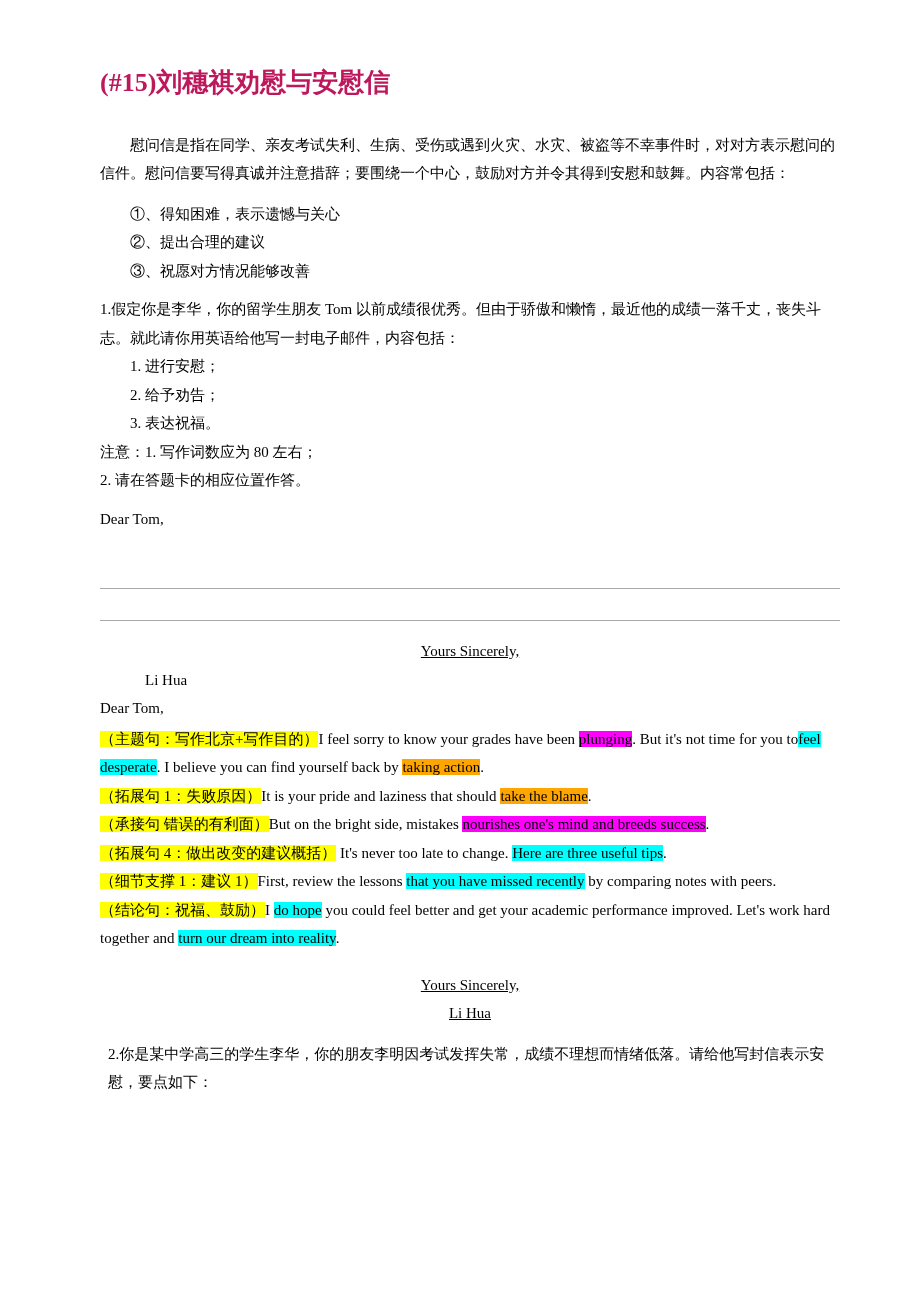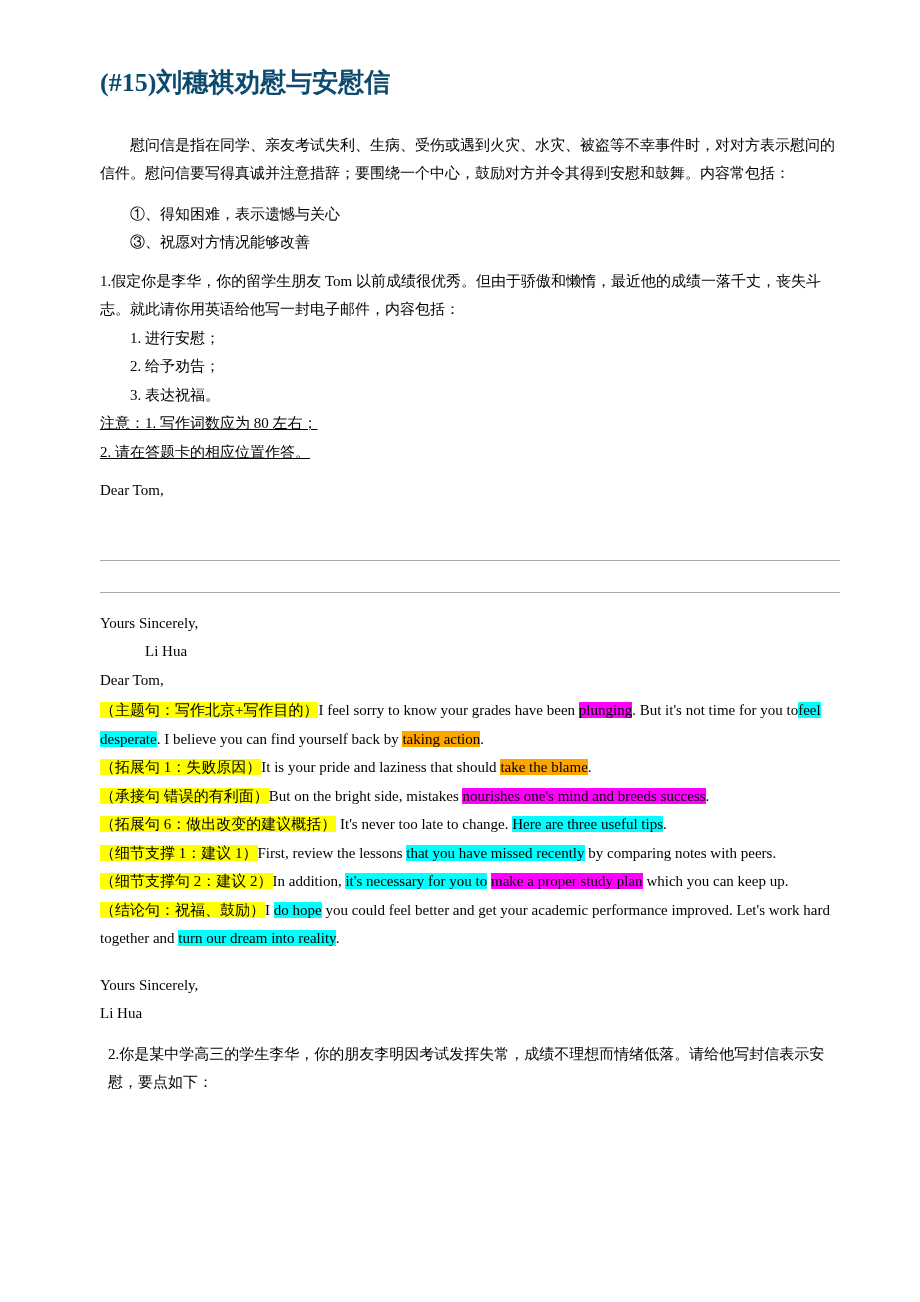--- a/index.html
+++ b/index.html
@@ -13,56 +13,56 @@
       font-size: 15px;
       color: #000000;
       width: 920px;
       min-height: 1302px;
       padding: 60px 80px 60px 100px;
       line-height: 1.8;
     }
     .title {
       font-size: 26px;
       font-weight: bold;
-      color: #0c4a6e;
+      color: #be185d;
       margin-bottom: 24px;
     }
     .intro-block {
       margin-bottom: 12px;
       text-indent: 2em;
       line-height: 1.9;
     }
     .list-item {
       margin-left: 2em;
       line-height: 1.9;
     }
     .section-label {
       margin-top: 10px;
       line-height: 1.9;
     }
     .note-line {
       line-height: 1.9;
-      text-decoration: underline;
     }
     .dear-line {
       margin-top: 10px;
       line-height: 1.9;
     }
     .divider-area {
       margin-top: 18px;
       margin-bottom: 4px;
       border-bottom: 1px solid #aaa;
     }
     .divider-area2 {
       border-bottom: 1px solid #aaa;
       margin-bottom: 16px;
     }
     .sincerely-right {
-      text-align: left;
+      text-align: center;
       line-height: 1.9;
+      text-decoration: underline;
     }
     .li-hua-left {
       margin-left: 3em;
       line-height: 1.9;
     }
     .letter-body {
       line-height: 1.9;
     }
 
     .label-yellow {
@@ -82,20 +82,21 @@
   </style>
 </head>
 <body>
 
 <div class="title">(#15)刘穗祺劝慰与安慰信</div>
 
 <div class="intro-block">慰问信是指在同学、亲友考试失利、生病、受伤或遇到火灾、水灾、被盗等不幸事件时，对对方表示慰问的信件。慰问信要写得真诚并注意措辞；要围绕一个中心，鼓励对方并令其得到安慰和鼓舞。内容常包括：</div>
 
 <div>
   <div class="list-item">①、得知困难，表示遗憾与关心</div>
+  <div class="list-item">②、提出合理的建议</div>
   <div class="list-item">③、祝愿对方情况能够改善</div>
 </div>
 
 <div class="section-label">1.假定你是李华，你的留学生朋友 Tom 以前成绩很优秀。但由于骄傲和懒惰，最近他的成绩一落千丈，丧失斗志。就此请你用英语给他写一封电子邮件，内容包括：</div>
 
 <div class="list-item">1. 进行安慰；</div>
 <div class="list-item">2. 给予劝告；</div>
 <div class="list-item">3. 表达祝福。</div>
 
 <div class="note-line">注意：1. 写作词数应为 80 左右；</div>
@@ -119,30 +120,27 @@
 
   <div>
     <span class="label-yellow">（拓展句 1：失败原因）</span><span>It is your pride and laziness that should </span><span class="inline-hl-orange">take the blame</span><span>.</span>
   </div>
 
   <div>
     <span class="label-yellow">（承接句 错误的有利面）</span><span>But on the bright side, mistakes </span><span class="inline-hl-magenta">nourishes one's mind and breeds success</span><span>.</span>
   </div>
 
   <div>
-    <span class="label-yellow">（拓展句 6：做出改变的建议概括）</span><span> It's never too late to change. </span><span class="inline-hl-cyan">Here are three useful tips</span><span>.</span>
+    <span class="label-yellow">（拓展句 4：做出改变的建议概括）</span><span> It's never too late to change. </span><span class="inline-hl-cyan">Here are three useful tips</span><span>.</span>
   </div>
 
   <div>
     <span class="label-yellow">（细节支撑 1：建议 1）</span><span>First, review the lessons </span><span class="inline-hl-cyan">that you have missed recently</span><span> by comparing notes with peers.</span>
   </div>
 
-  <div>
-    <span class="label-yellow">（细节支撑句 2：建议 2）</span><span>In addition, </span><span class="inline-hl-cyan">it's necessary for you to</span><span> </span><span class="inline-hl-magenta">make a proper study plan</span><span> which you can keep up.</span>
-  </div>
 
 
 
   <div>
     <span class="label-yellow">（结论句：祝福、鼓励）</span><span>I </span><span class="inline-hl-cyan">do hope</span><span> you could feel better and get your academic performance improved. Let's work hard together and </span><span class="inline-hl-cyan">turn our dream into reality</span><span>.</span>
   </div>
 
 </div>
 
 <div style="margin-top:18px;" class="sincerely-right">Yours Sincerely,</div>

